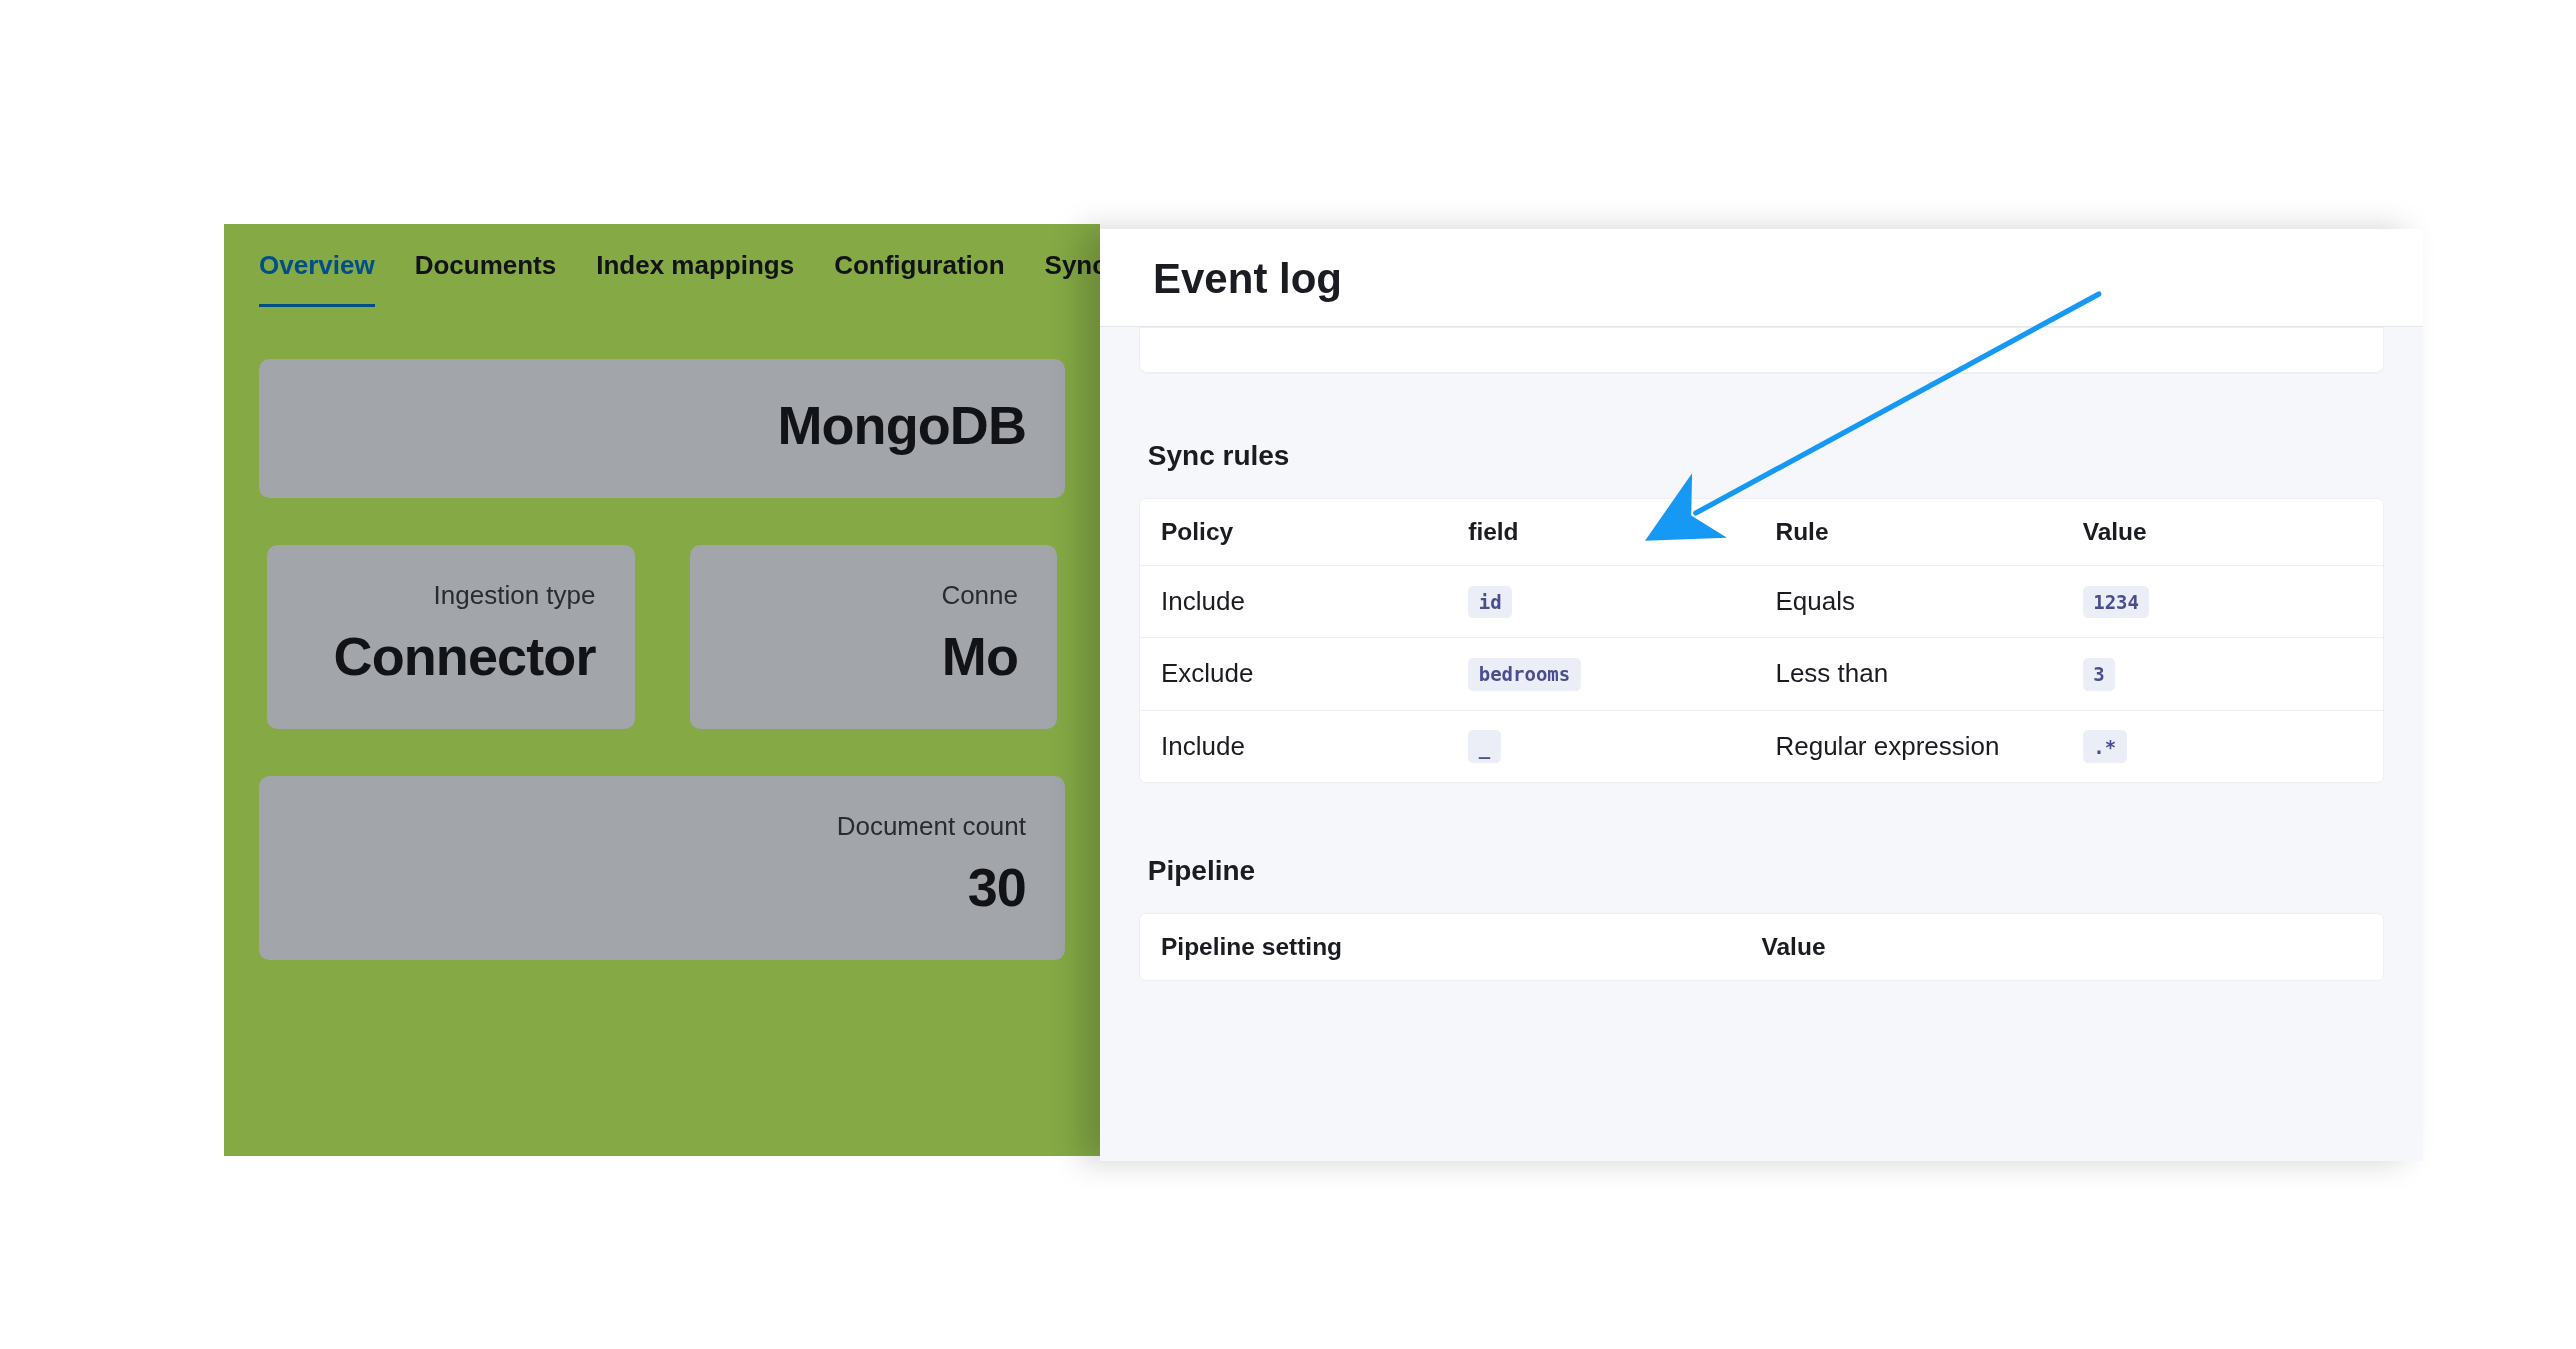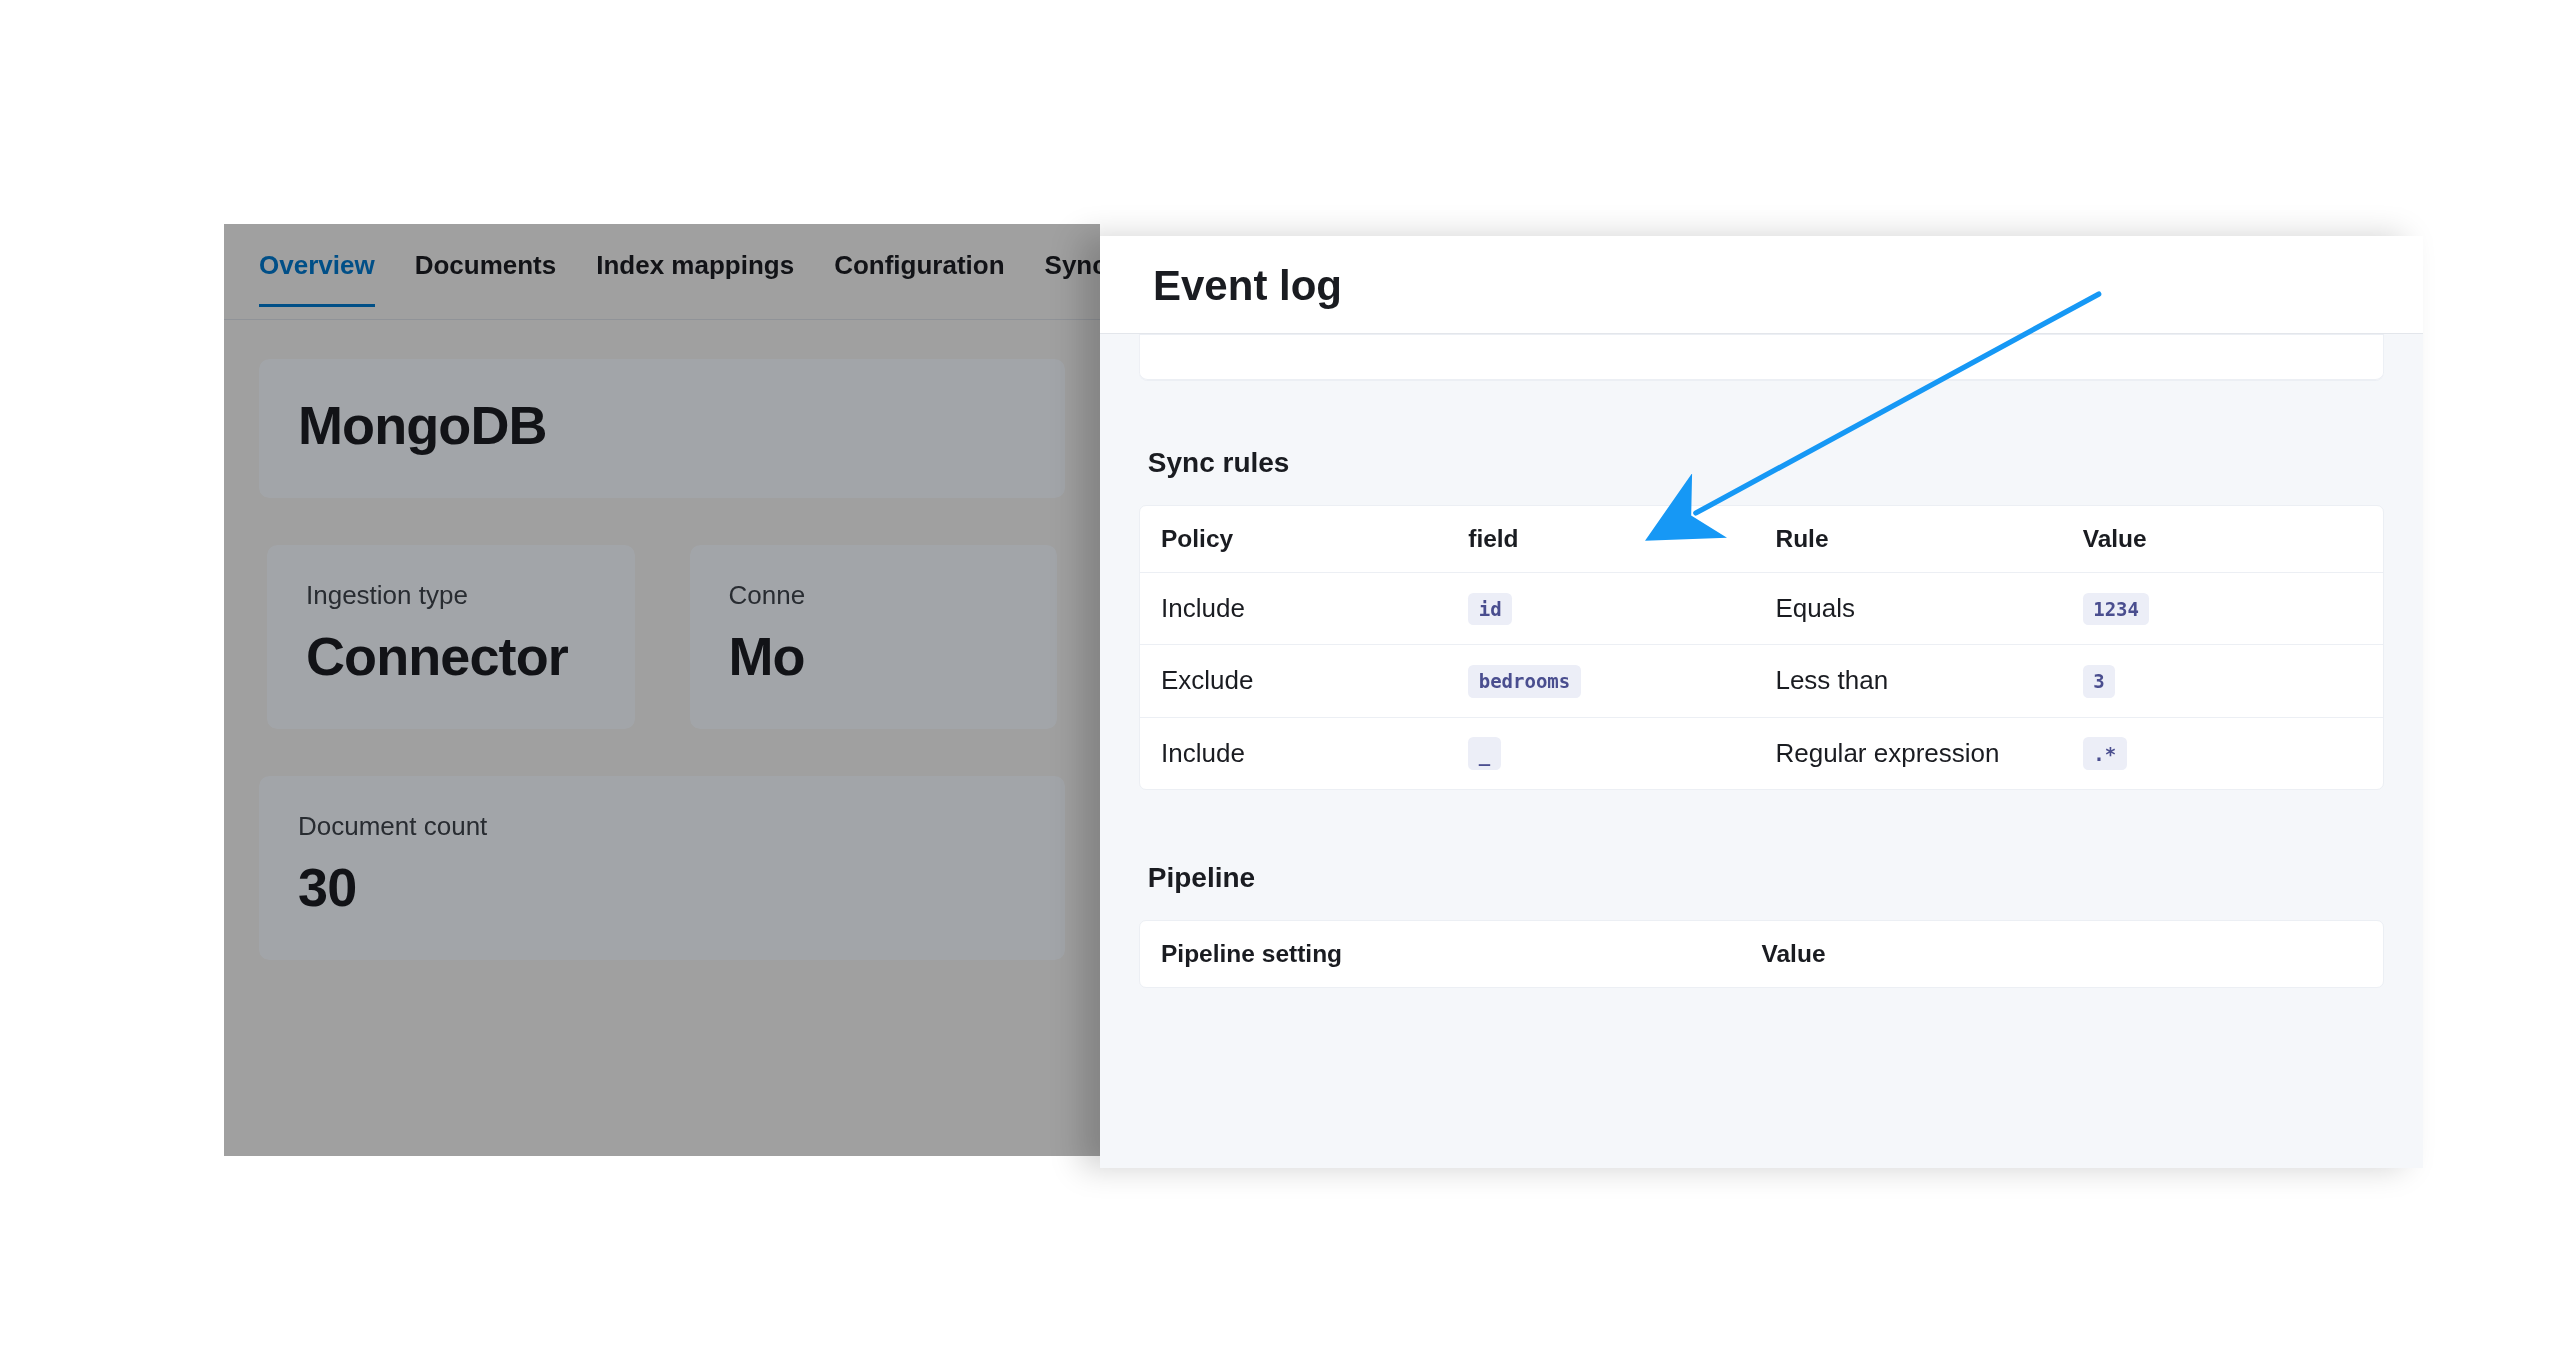--- a/index.html
+++ b/index.html
@@ -9,21 +9,22 @@
   
   .left-wrap {
     position: absolute;
     left: 224px; top: 224px;
     width: 876px; height: 932px;
     overflow: hidden;
   }
   .left-content {
     position: relative;
     width: 100%; height: 100%;
-    background: #e5e5e5;
+    background: #bef264;
+    text-align: right;
   }
   .left-dim {
     position: absolute; inset: 0;
     background: rgba(0,0,0,0.30);
     pointer-events: none;
   }
 
   .tabs {
     display: flex;
     gap: 40px;
@@ -60,21 +61,21 @@
   .card .value {
     font-size: 54px;
     font-weight: 800;
     color: #1a1c21;
     letter-spacing: -0.9px;
   }
 
   
   .flyout {
     position: absolute;
-    left: 1100px; top: 236px;
+    left: 1100px; top: 229px;
     width: 1323px; height: 932px;
     background: #a21caf;
     box-shadow: -19px 0 30px rgba(0,0,0,0.18);
   }
   .flyout-header {
     padding: 26px 53px 23px 53px;
     border-bottom: 0.9px solid #e3e6eb;
     background:#ffffff;
   }
   .flyout-title {

